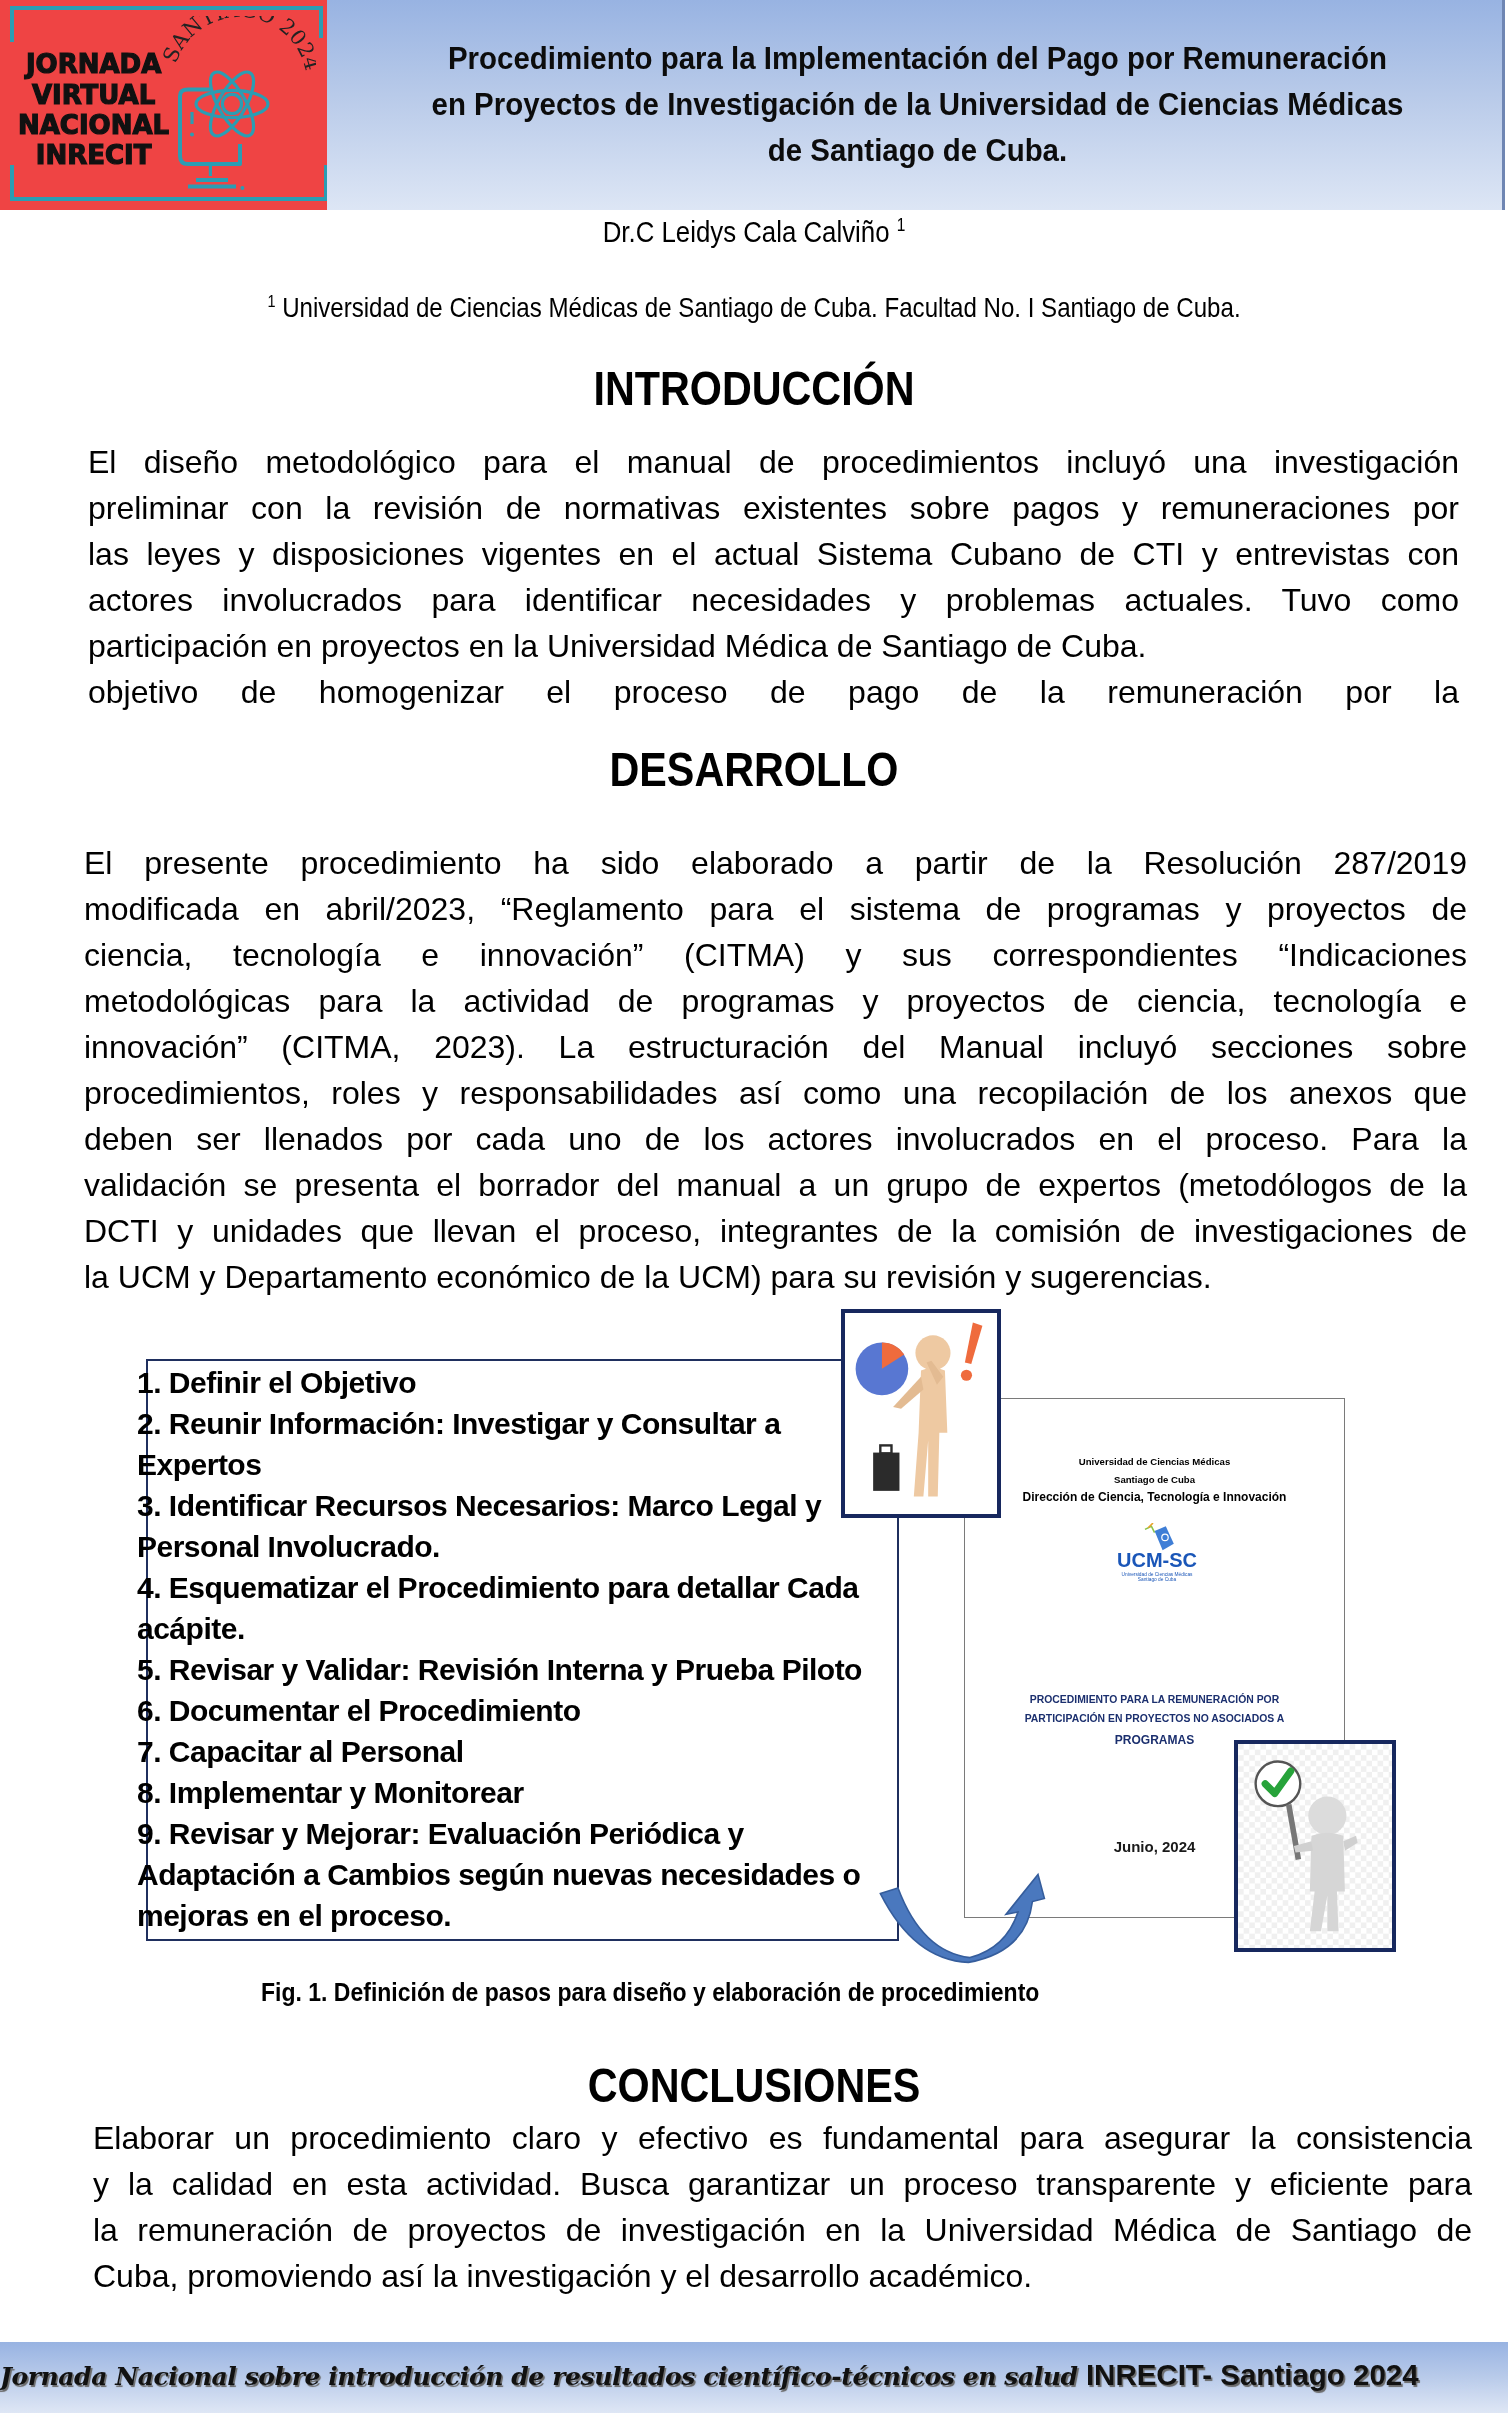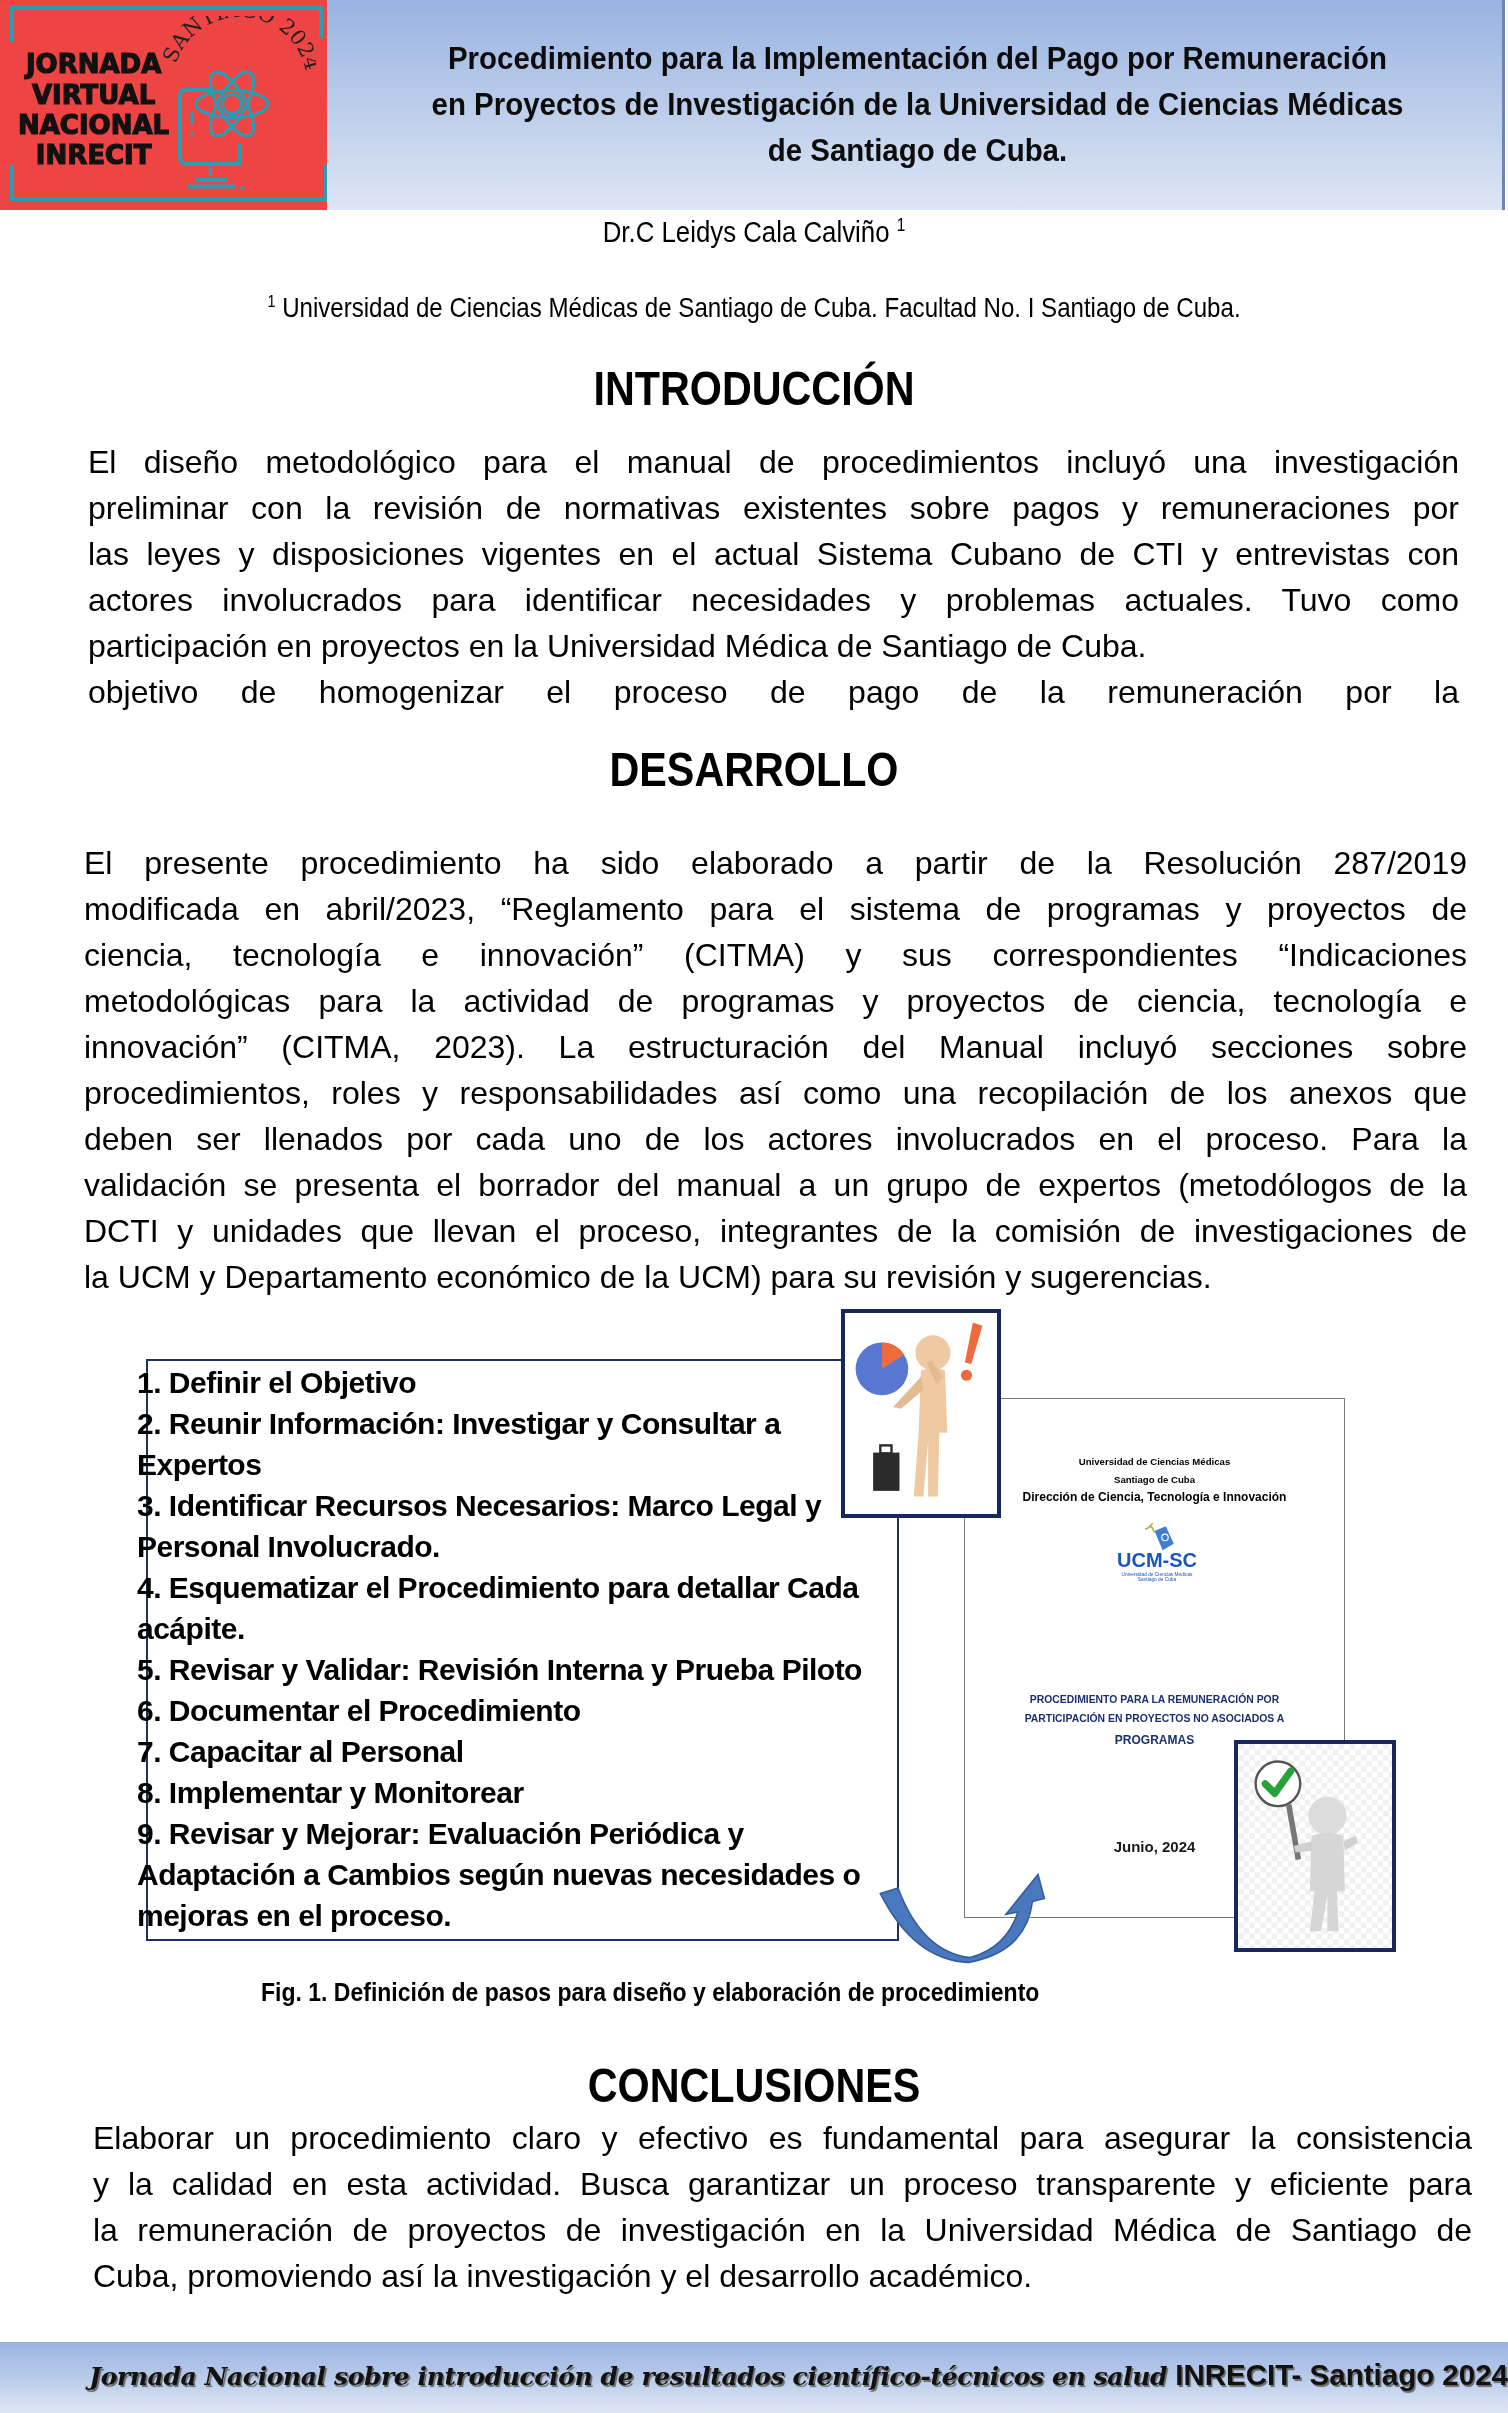--- a/index.html
+++ b/index.html
@@ -46,21 +46,21 @@
   #doc-box { left:964px; top:1398px; width:381px; height:520px; border:1.6px solid #7a7a7a;
     box-sizing:border-box; background:#fff; }
   .doc-text { position:absolute; left:0; width:100%; text-align:center; font-weight:bold; }
 
   #caption { left:261px; top:1978px; font-weight:bold; font-size:25px; white-space:nowrap;
     transform:scaleX(0.92); transform-origin:left; }
 
   
   #footer-band { left:0; top:2342px; width:1508px; height:71px;
     background:linear-gradient(180deg,#98b3e2 0%,#b9cbea 50%,#dfe7f5 100%); }
-  #footer-text { left:0; width:1508px; top:2358px; text-align:right; font-weight:bold;
+  #footer-text { left:0; width:1508px; top:2358px; text-align:left; font-weight:bold;
     font-size:29.5px; color:#111; white-space:nowrap; text-shadow:1.6px 1.6px 0.8px #6b6b6b; }
   #footer-script { font-family:"DejaVu Serif", serif; font-style:italic; font-size:25px; letter-spacing:-0.4px; }
   #footer-plain { font-family:"Liberation Sans", sans-serif; font-weight:bold; }
 </style>
 </head>
 <body>
 
 <div id="logo-box" class="abs">
   <div id="logo-frame" class="abs">
     <div class="logo-corner" style="left:0;top:0;width:48px;height:32px;border-width:4px 0 0 4px;"></div>

